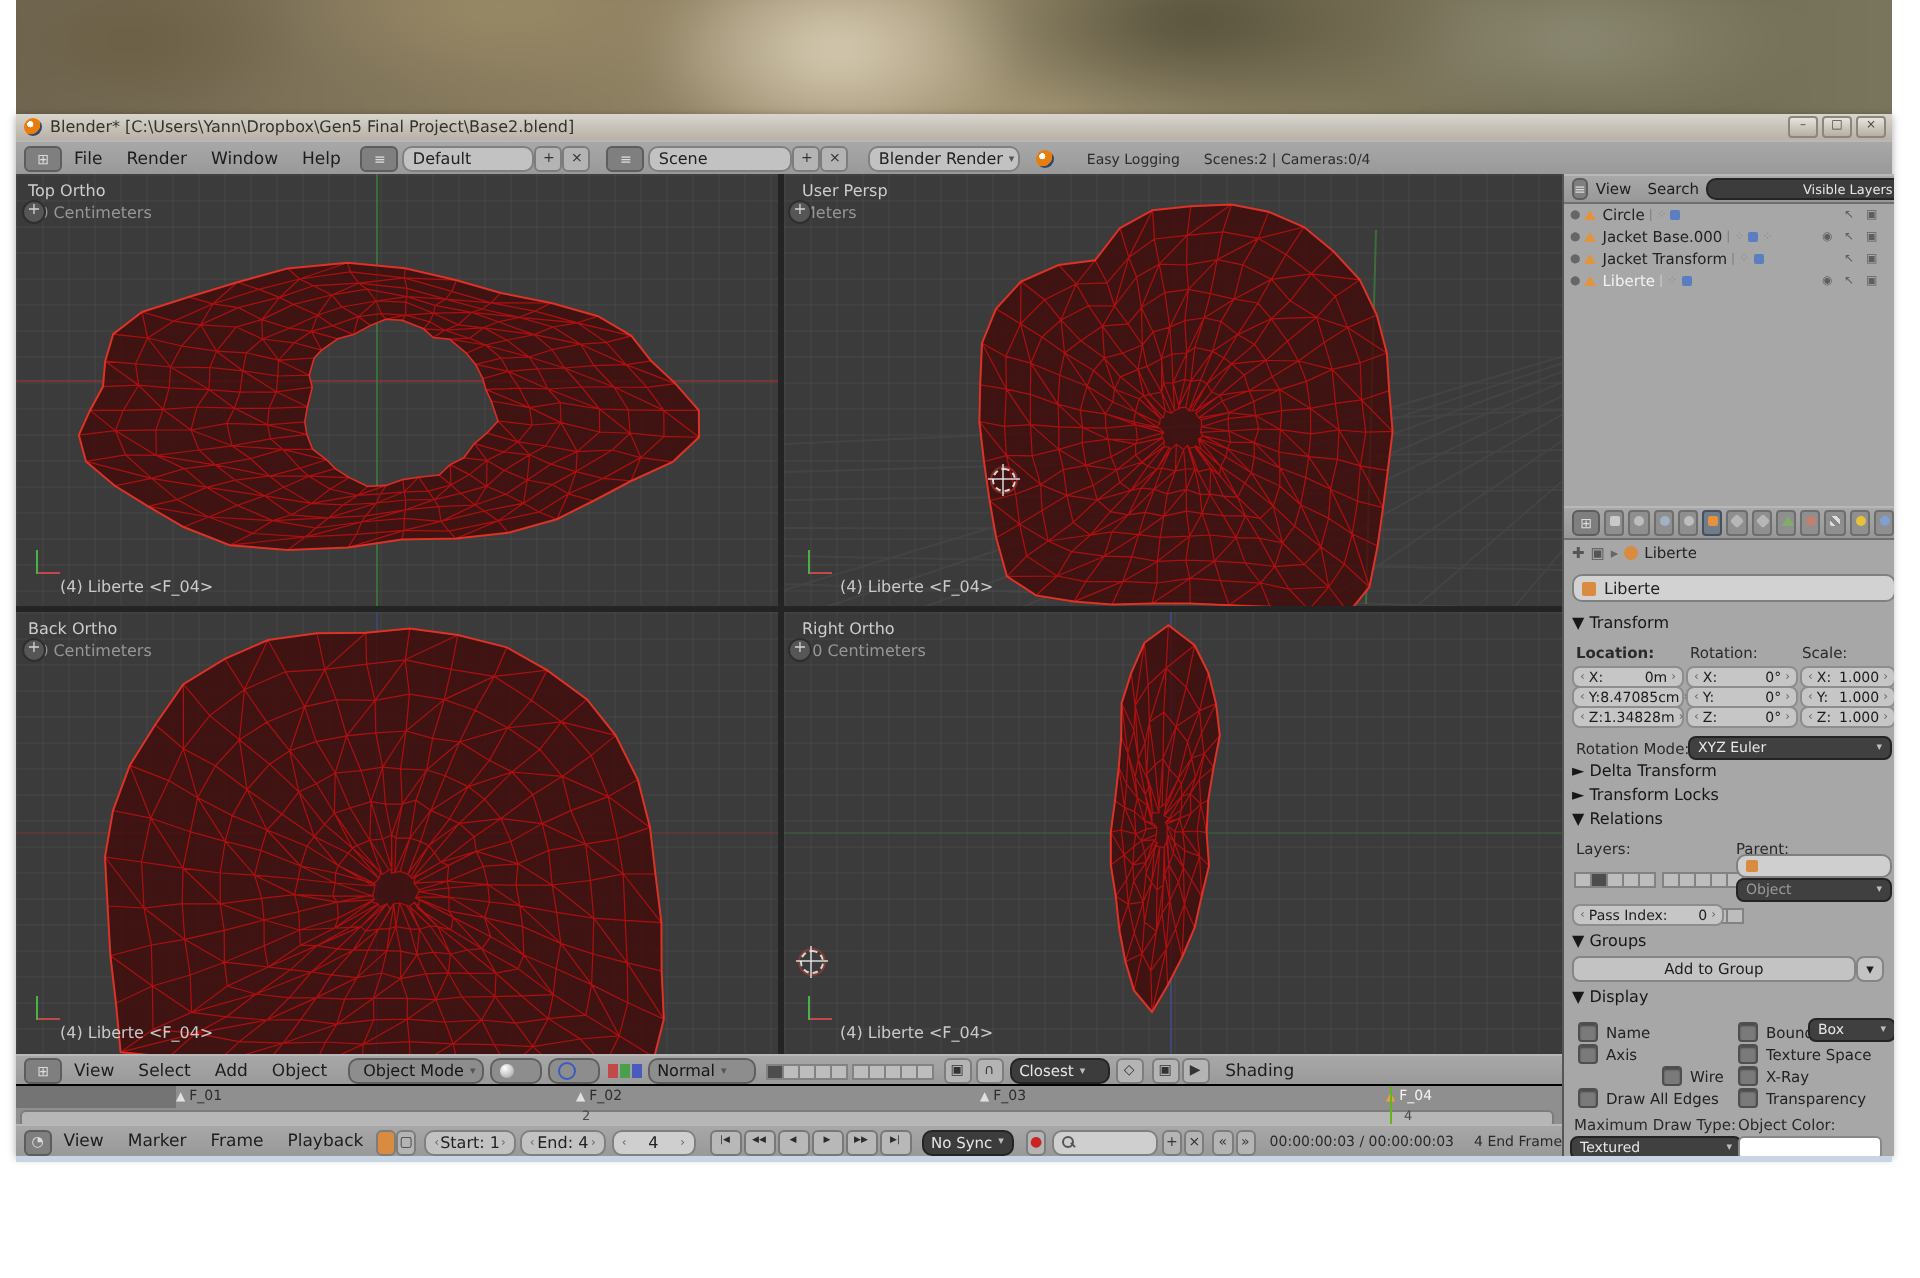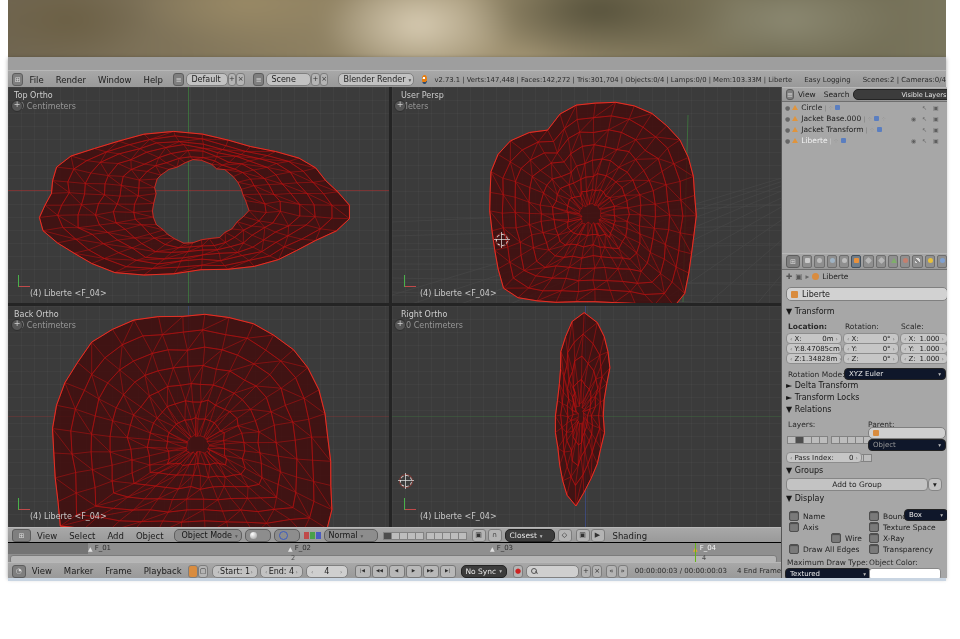--- a/index.html
+++ b/index.html
@@ -97,21 +97,21 @@
   .tab.t9::after{background:repeating-linear-gradient(45deg,#ddd 0 2px,#888 2px 4px);}
   .tab.t10::after{border-radius:50%;background:#e8c13c;}
   .tab.t11::after{border-radius:50%;background:#7fa0d0;}
   .sechdr{position:absolute;left:4px;font-size:8px;color:#171717;}
   .plabel{position:absolute;font-size:7.5px;color:#2a2a2a;}
   .fld{position:absolute;height:9px;background:#c6c6c6;border:1px solid #8d8d8d;border-radius:4px;
        display:flex;align-items:center;font-size:7px;color:#1c1c1c;padding:0 3px;}
   .fld .l{margin-right:auto;margin-left:2px;}
   .fld .v{margin-left:auto;margin-right:2px;}
   .ch{font-size:6px;color:#6a6a6a;}
-  .dd2{position:absolute;background:#0f172a;border:1px solid #232323;border-radius:4px;
+  .dd2{position:absolute;background:#404040;border:1px solid #232323;border-radius:4px;
        display:flex;align-items:center;font-size:7px;color:#e8e8e8;padding:0 4px;}
   .cb{width:8px;height:8px;background:#7a7a7a;border:1px solid #4f4f4f;border-radius:2px;
       box-shadow:inset 0 1px 1px rgba(0,0,0,.4);margin-right:4px;flex:none;}
   .cbrow{position:absolute;display:flex;align-items:center;font-size:7.5px;color:#222;}
   .lcell{width:7px;height:6px;background:#bdbdbd;border:1px solid #828282;margin:0 0 0 -1px;display:inline-block;}
   .lcell.on{background:#4d4d4d;}
   .btn{position:absolute;background:#c3c3c3;border:1px solid #858585;border-radius:4px;
        font-size:7.5px;color:#1d1d1d;display:flex;align-items:center;justify-content:center;}
   .pbtn{width:14px;height:11px;background:#b8b8b8;border:1px solid #787878;border-radius:3px;
         margin-left:1px;font-size:4.5px;line-height:10px;text-align:center;color:#2c2c2c;}
@@ -123,20 +123,29 @@
 <body>
 
 <div id="stage">
 
   <div id="backdrop" class="abs">
     <div class="blur"></div>
   </div>
 
   <div id="bwin" class="abs">
 
+    <div id="titlebar" class="abs nw">
+      <span class="blogo"></span>
+      <span>Blender* [C:\Users\Yann\Dropbox\Gen5 Final Project\Base2.blend]</span>
+      <span style="margin-left:auto;display:flex;margin-right:3px;">
+        <span class="winbtn">–</span>
+        <span class="winbtn">□</span>
+        <span class="winbtn">×</span>
+      </span>
+    </div>
 
     <div class="abs bar nw" style="left:0;top:13px;width:938px;height:17px;">
       <span class="edbtn">⊞</span>
       <span class="menu">File</span>
       <span class="menu">Render</span>
       <span class="menu">Window</span>
       <span class="menu">Help</span>
       <span class="edbtn">≡</span>
       <span class="lfield" style="width:56px;margin-left:2px;">
         <span>Default</span>
@@ -147,21 +156,20 @@
       <span class="lfield" style="width:62px;margin-left:2px;">
         <span>Scene</span>
       </span>
       <span class="sqbtn">+</span>
       <span class="sqbtn">×</span>
       <span class="lfield" style="width:66px;margin-left:10px;">
         <span>Blender Render</span>
         <span class="arrd">▾</span>
       </span>
       <span class="blogo" style="margin-left:8px;"></span>
-      <span style="font-size:6.8px;color:#2c2c2c;margin-left:3px;">v2.73.1 | Verts:147,448 | Faces:142,272 | Tris:301,704 | Objects:0/4 | Lamps:0/0 | Mem:103.33M | Liberte</span>
       <span style="font-size:7px;color:#2c2c2c;margin-left:12px;">Easy Logging</span>
       <span style="font-size:7px;color:#2c2c2c;margin-left:12px;">Scenes:2 | Cameras:0/4</span>
     </div>
 
     <div id="quad" class="abs">
 
       <div class="vp" style="left:0;top:0;width:381px;height:216px;">
         <div class="axisline" style="left:0;top:103px;width:381px;height:1px;background:#8a3434;opacity:.8;"></div>
         <div class="axisline" style="left:180px;top:0;width:1px;height:216px;background:#3f7a3f;opacity:.8;"></div>
         <svg class="mesh" id="mesh-a" width="381" height="216">

